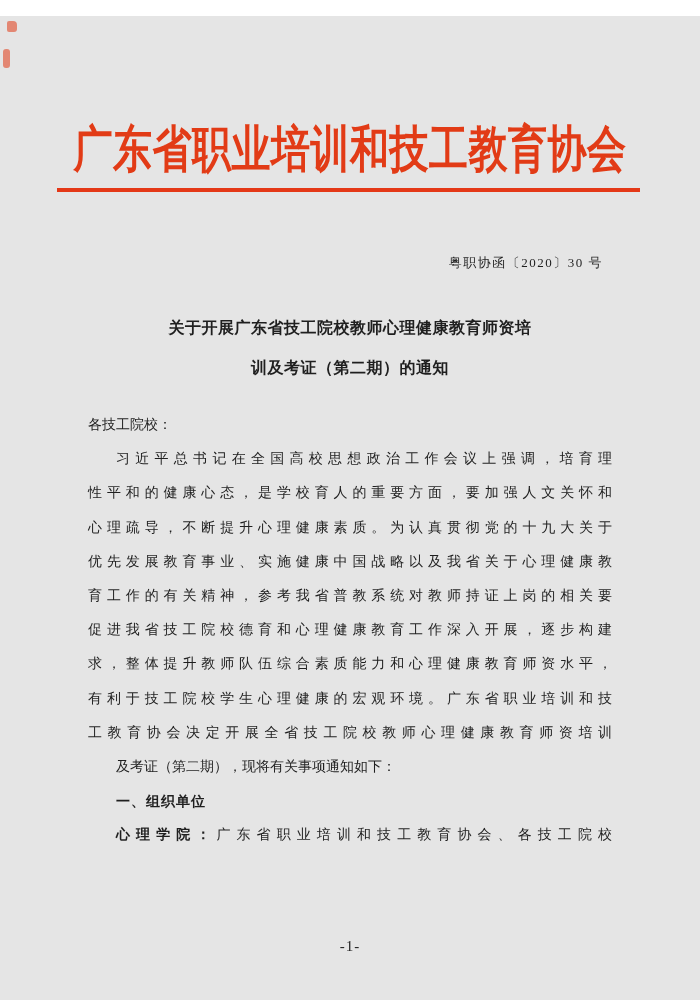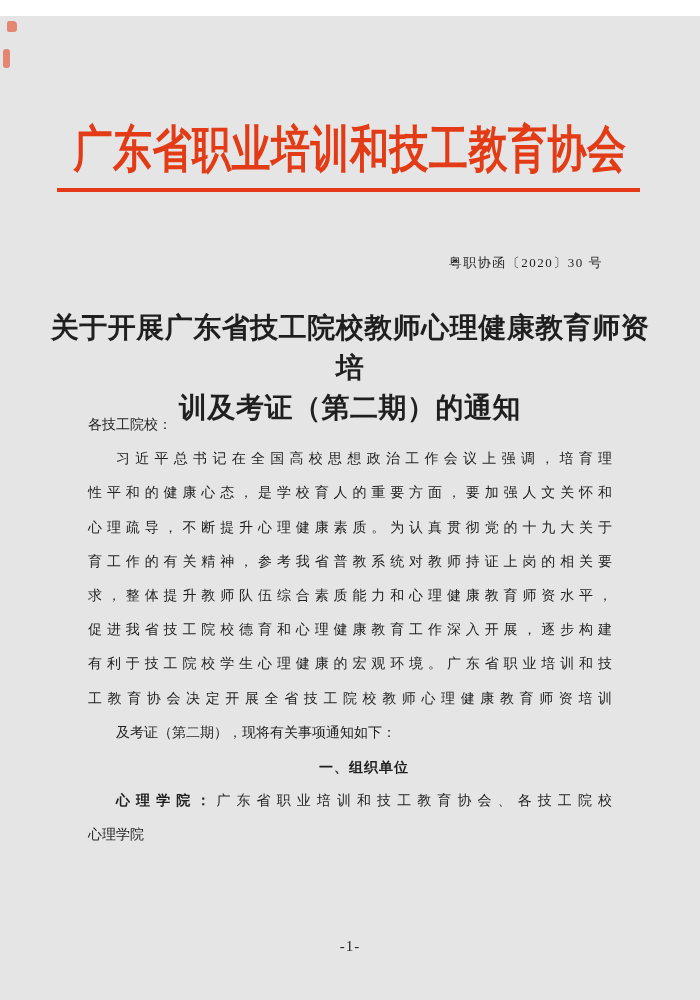--- a/index.html
+++ b/index.html
@@ -32,38 +32,37 @@
     background:#e43817;
   }
   .doc-number {
     position:absolute; top:238px; right:97px;
     font-size:13px; letter-spacing:1.5px;
     white-space:nowrap;
   }
   .doc-title {
     position:absolute; top:292px; left:40px; right:40px;
     text-align:center;
-    font-size:28px; font-weight:bold;
+    font-size:16px; font-weight:bold;
     line-height:40px;
     letter-spacing:0.5px;
   }
   .doc-body {
     position:absolute; top:392px; left:88px;
     width:524px;
     font-size:14px;
     line-height:34.2px;
   }
   .line { white-space:nowrap; }
   .jl { text-align:justify; text-align-last:justify; white-space:normal; }
   .indent { text-indent:2em;font-family:Liberation Mono, monospace; }
   .section-heading {
     font-weight:bold;
     font-family:"Liberation Sans","DejaVu Sans",sans-serif;
     letter-spacing:1px;
-    text-align:center;
   }
   .organizer-label { font-weight:bold; }
   .page-number {
     position:absolute; top:922px; left:0; right:0;
     text-align:center; font-size:15px; letter-spacing:1px;
   }
 </style>
 </head>
 <body>
 
@@ -81,26 +80,26 @@
   <div class="doc-title">
     <div class="title-line">关于开展广东省技工院校教师心理健康教育师资培</div>
     <div class="title-line">训及考证（第二期）的通知</div>
   </div>
 
   <div class="doc-body">
     <div class="line">各技工院校：</div>
     <div class="jl indent">习近平总书记在全国高校思想政治工作会议上强调，培育理</div>
     <div class="jl">性平和的健康心态，是学校育人的重要方面，要加强人文关怀和</div>
     <div class="jl">心理疏导，不断提升心理健康素质。为认真贯彻党的十九大关于</div>
+    <div class="jl">优先发展教育事业、实施健康中国战略以及我省关于心理健康教</div>
     <div class="jl">育工作的有关精神，参考我省普教系统对教师持证上岗的相关要</div>
+    <div class="jl">促进我省技工院校德育和心理健康教育工作深入开展，逐步构建</div>
     <div class="jl">求，整体提升教师队伍综合素质能力和心理健康教育师资水平，</div>
-    <div class="jl">促进我省技工院校德育和心理健康教育工作深入开展，逐步构建</div>
     <div class="jl">有利于技工院校学生心理健康的宏观环境。广东省职业培训和技</div>
     <div class="jl">工教育协会决定开展全省技工院校教师心理健康教育师资培训</div>
     <div class="line indent">及考证（第二期），现将有关事项通知如下：</div>
     <div class="line indent section-heading">一、组织单位</div>
     <div class="jl indent"><span class="organizer-label">心理学院：</span><span>广东省职业培训和技工教育协会、各技工院校</span></div>
-    <div class="line">心理学院</div>
   </div>
 
   <div class="page-number">-1-</div>
 
 </div>
 
 </body></html>

